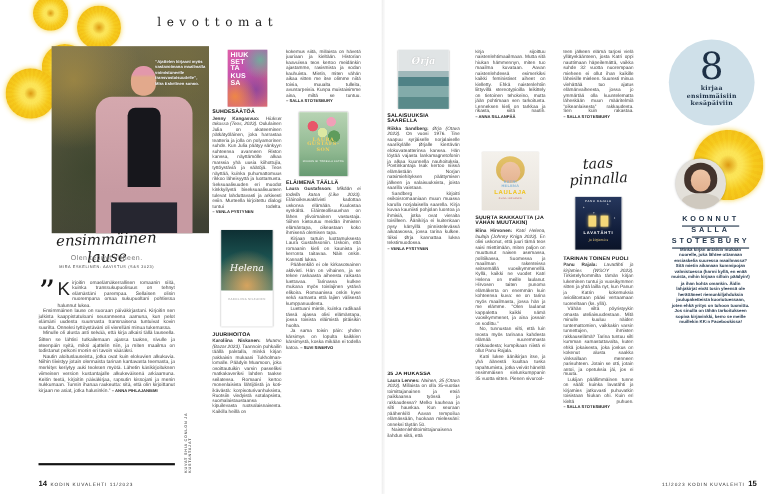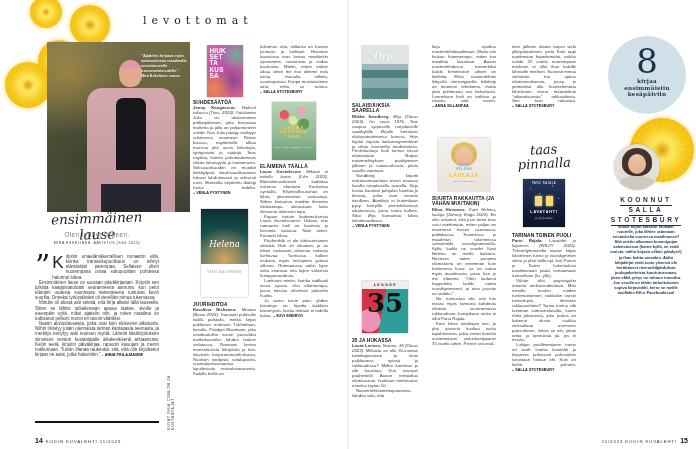--- a/index.html
+++ b/index.html
@@ -238,27 +238,20 @@
       <div class="abs" style="left:0;top:0;width:66px;">
         <div class="cover cv-orja">
           <div class="cvtxt script scr">Ørja</div>
         </div>
       </div>
       <div class="abs" style="left:0;top:58px;width:66px;">
         <p class="rh">SALAISUUKSIA SAARELLA</p>
         <p class="bt"><b>Riikka Sandberg:</b> <i>Ørja (Otava 2023).</i> <span>On vuosi 1976. Tine saapuu syrjäiselle norjalaiselle saarikylälle Ørjalle kiertävän elokuvateatterinsa kanssa. Hän löytää vajasta lankamagnetofonin ja alkaa kuunnella nauhoituksia. Postinkantaja Isak kertoo niissä elämästään Norjan natsimiehityksen päättymisen jälkeen ja salaisuuksista, joista saarilla vaietaan.</span></p>
         <p class="bt ind"><span>Sandberg kirjoitti esikoisromaaniaan muun muassa karulla norjalaisella saarella. Kirja kuvaa kauniisti pohjolan luontoa ja ihmisiä, jotka ovat vieraita toisilleen. Äänikirja ei kuitenkaan pysy kärryillä pinnistelevässä aikatasossa, jossa tarina kulkee. Siksi Ørja kannattaa lukea tekstimuodossa.</span> <b class="sig">– VENLA PYSTYNEN</b></p>
       </div>
-      <div class="abs" style="left:0;top:236px;width:66px;">
-        <div class="cover cv-lennes">
-          <div class="band"></div>
-          <div class="cvtxt bn">LENNES</div>
-          <div class="cvtxt big">35</div>
-        </div>
-      </div>
       <div class="abs" style="left:0;top:293px;width:66px;height:111px;overflow:hidden;">
         <p class="rh">35 JA HUKASSA</p>
         <p class="bt"><b>Laura Lennes:</b> <i>Nainen, 35 (Otava 2023).</i> <span>Millaista on olla 35-vuotias toimittajanainen ja etsiä paikkaansa työssä ja rakkaudessa? Melko kauheaa ja silti hauskaa. Kun seuraan päähenkilö Aavan tempoilua elämässään, huokaan mielessäni: onneksi täytän 50.</span></p>
         <p class="bt ind">Naistenlehtitoimittajanaisena ilahdun siitä, että</p>
       </div>
     </div>
 
     <div class="col" style="left:432px;top:45px;width:64px;height:404px;">
       <div class="abs" style="left:0;top:0;width:64px;height:90px;overflow:hidden;">
         <p class="bt"><span>kirja sijoittuu naistenlehtimaailmaan. Mutta sitä hiukan hämmennyn, miten tuo maailma kuvataan. Aavan naistenlehdessä esimerkiksi kaikki feministiset aiheet on kielletty. Ehkä naistenlehtiin liittyvillä stereotypioilla leikittely on tietoinen tehokeino, mutta jään pohtimaan sen tarkoitusta. Lenneksen kieli on tarkkaa ja rikasta, siitä nautin.</span> <b class="sig">– ANNA SILLANPÄÄ</b></p>

